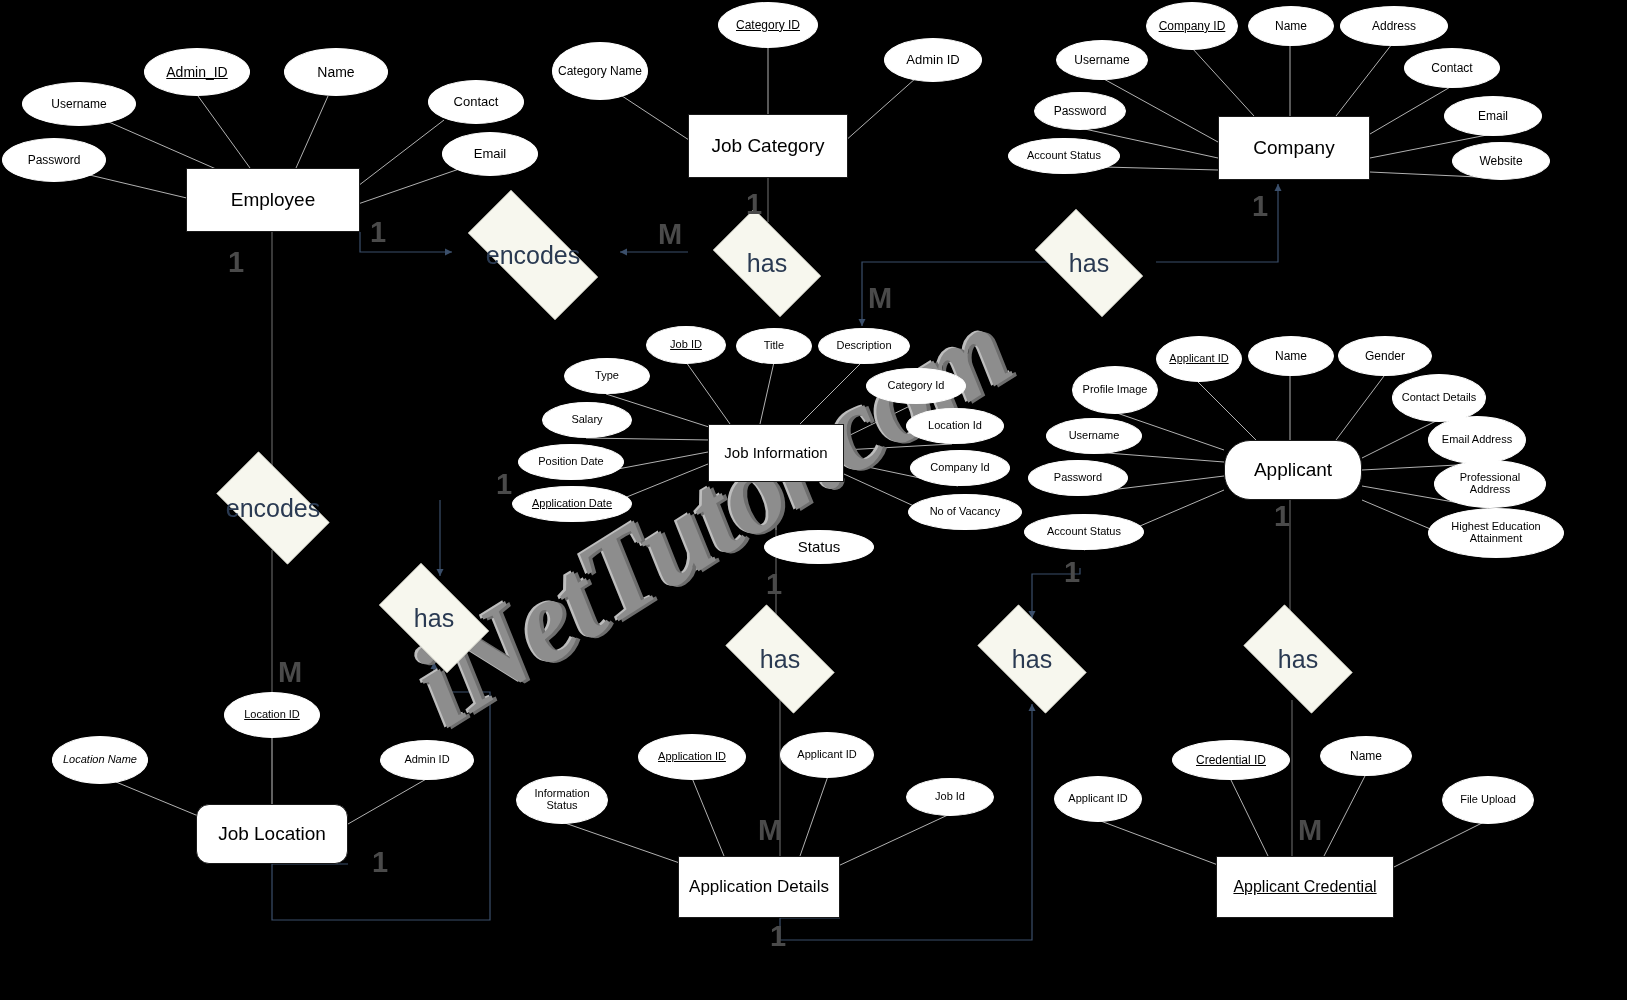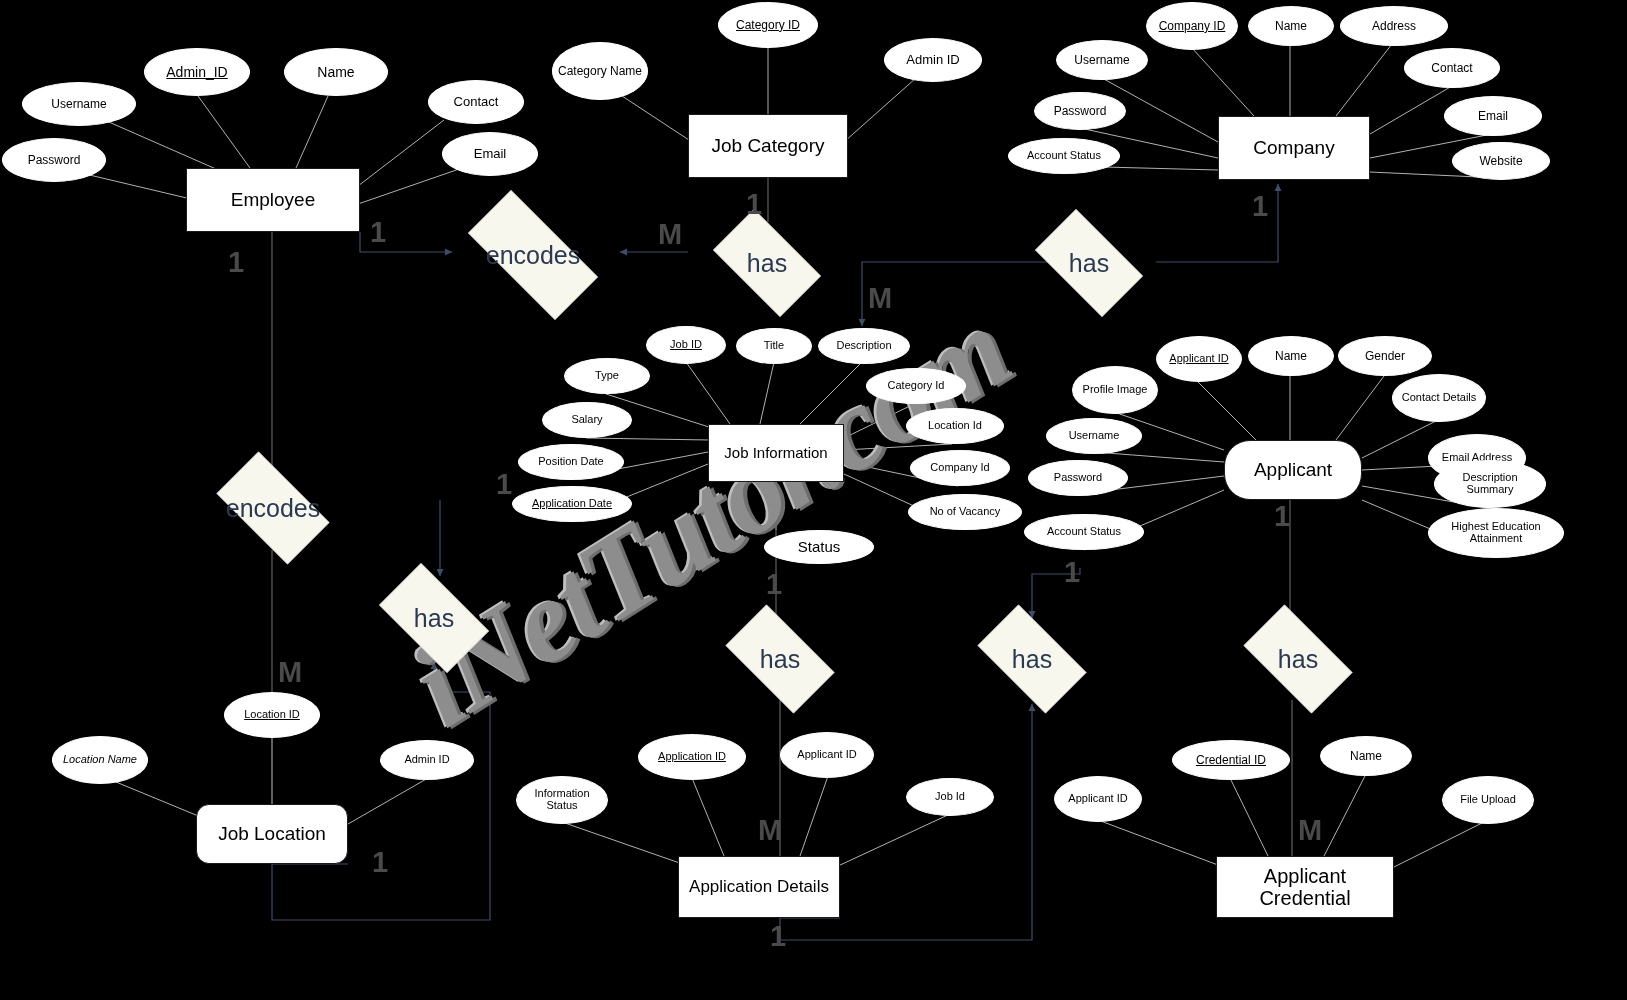--- a/index.html
+++ b/index.html
@@ -202,21 +202,21 @@
   </div>
 
   <div id="entities">
       <div class="entity" style="left: 186px; top: 168px; width: 174px; height: 64px;">Employee</div>
       <div class="entity" style="left: 688px; top: 114px; width: 160px; height: 64px;">Job Category</div>
       <div class="entity" style="left: 1218px; top: 116px; width: 152px; height: 64px;">Company</div>
       <div class="entity" style="left: 708px; top: 424px; width: 136px; height: 58px; font-size: 15px;">Job Information</div>
       <div class="entity" style="left: 1224px; top: 440px; width: 138px; height: 60px; border-radius: 26px;">Applicant</div>
       <div class="entity" style="left: 196px; top: 804px; width: 152px; height: 60px; border-radius: 13px;">Job Location</div>
       <div class="entity" style="left: 678px; top: 856px; width: 162px; height: 62px; font-size: 17px;">Application Details</div>
-      <div class="entity" style="left: 1216px; top: 856px; width: 178px; height: 62px; font-size: 20px;">Applicant Credential</div>
+      <div class="entity" style="left: 1216px; top: 856px; width: 178px; height: 62px; font-size: 16px; text-decoration: underline;">Applicant Credential</div>
     </div>
   <div id="relationships">
       <div class="rel" style="left: 446px; top: 212px; width: 174px; height: 86px;">
         <div class="dia"></div>
         <div class="lbl">encodes</div>
       </div>
       <div class="rel" style="left: 700px; top: 222px; width: 134px; height: 82px;">
         <div class="dia"></div>
         <div class="lbl">has</div>
       </div>
@@ -353,25 +353,25 @@
       </div>
       <div class="attr" style="left: 1248px; top: 336px; width: 86px; height: 40px; font-size: 12px;">
         <span>Name</span>
       </div>
       <div class="attr" style="left: 1338px; top: 336px; width: 94px; height: 40px; font-size: 12px;">
         <span>Gender</span>
       </div>
       <div class="attr" style="left: 1392px; top: 374px; width: 94px; height: 48px; font-size: 11px;">
         <span>Contact Details</span>
       </div>
-      <div class="attr" style="left: 1428px; top: 434px; width: 98px; height: 48px; font-size: 11px;">
+      <div class="attr" style="left: 1428px; top: 416px; width: 98px; height: 48px; font-size: 11px;">
         <span>Email Address</span>
       </div>
       <div class="attr" style="left: 1434px; top: 460px; width: 112px; height: 48px; font-size: 11px;">
-        <span>Description Summary</span>
+        <span>Professional Address</span>
       </div>
       <div class="attr" style="left: 1428px; top: 508px; width: 136px; height: 50px; font-size: 11px;">
         <span>Highest Education Attainment</span>
       </div>
       <div class="attr pk" style="left: 224px; top: 692px; width: 96px; height: 46px; font-size: 11px;">
         <span>Location ID</span>
       </div>
       <div class="attr" style="left: 52px; top: 736px; width: 96px; height: 48px; font-size: 11px; font-style: italic;">
         <span>Location Name</span>
       </div>

